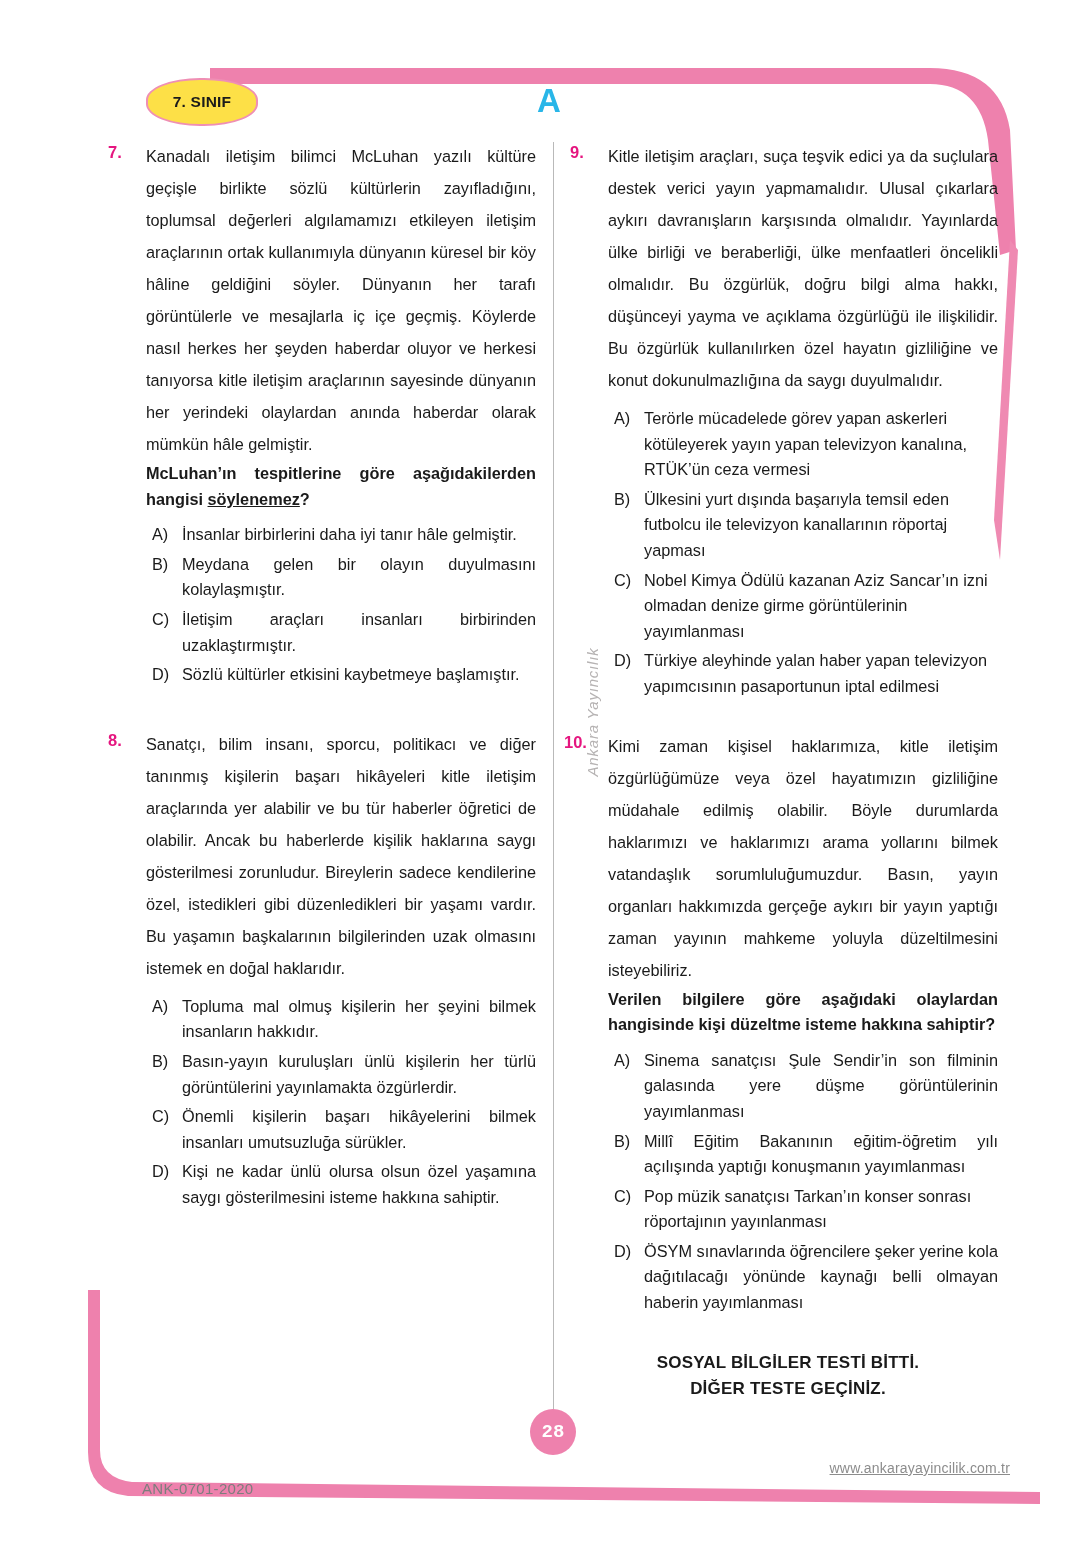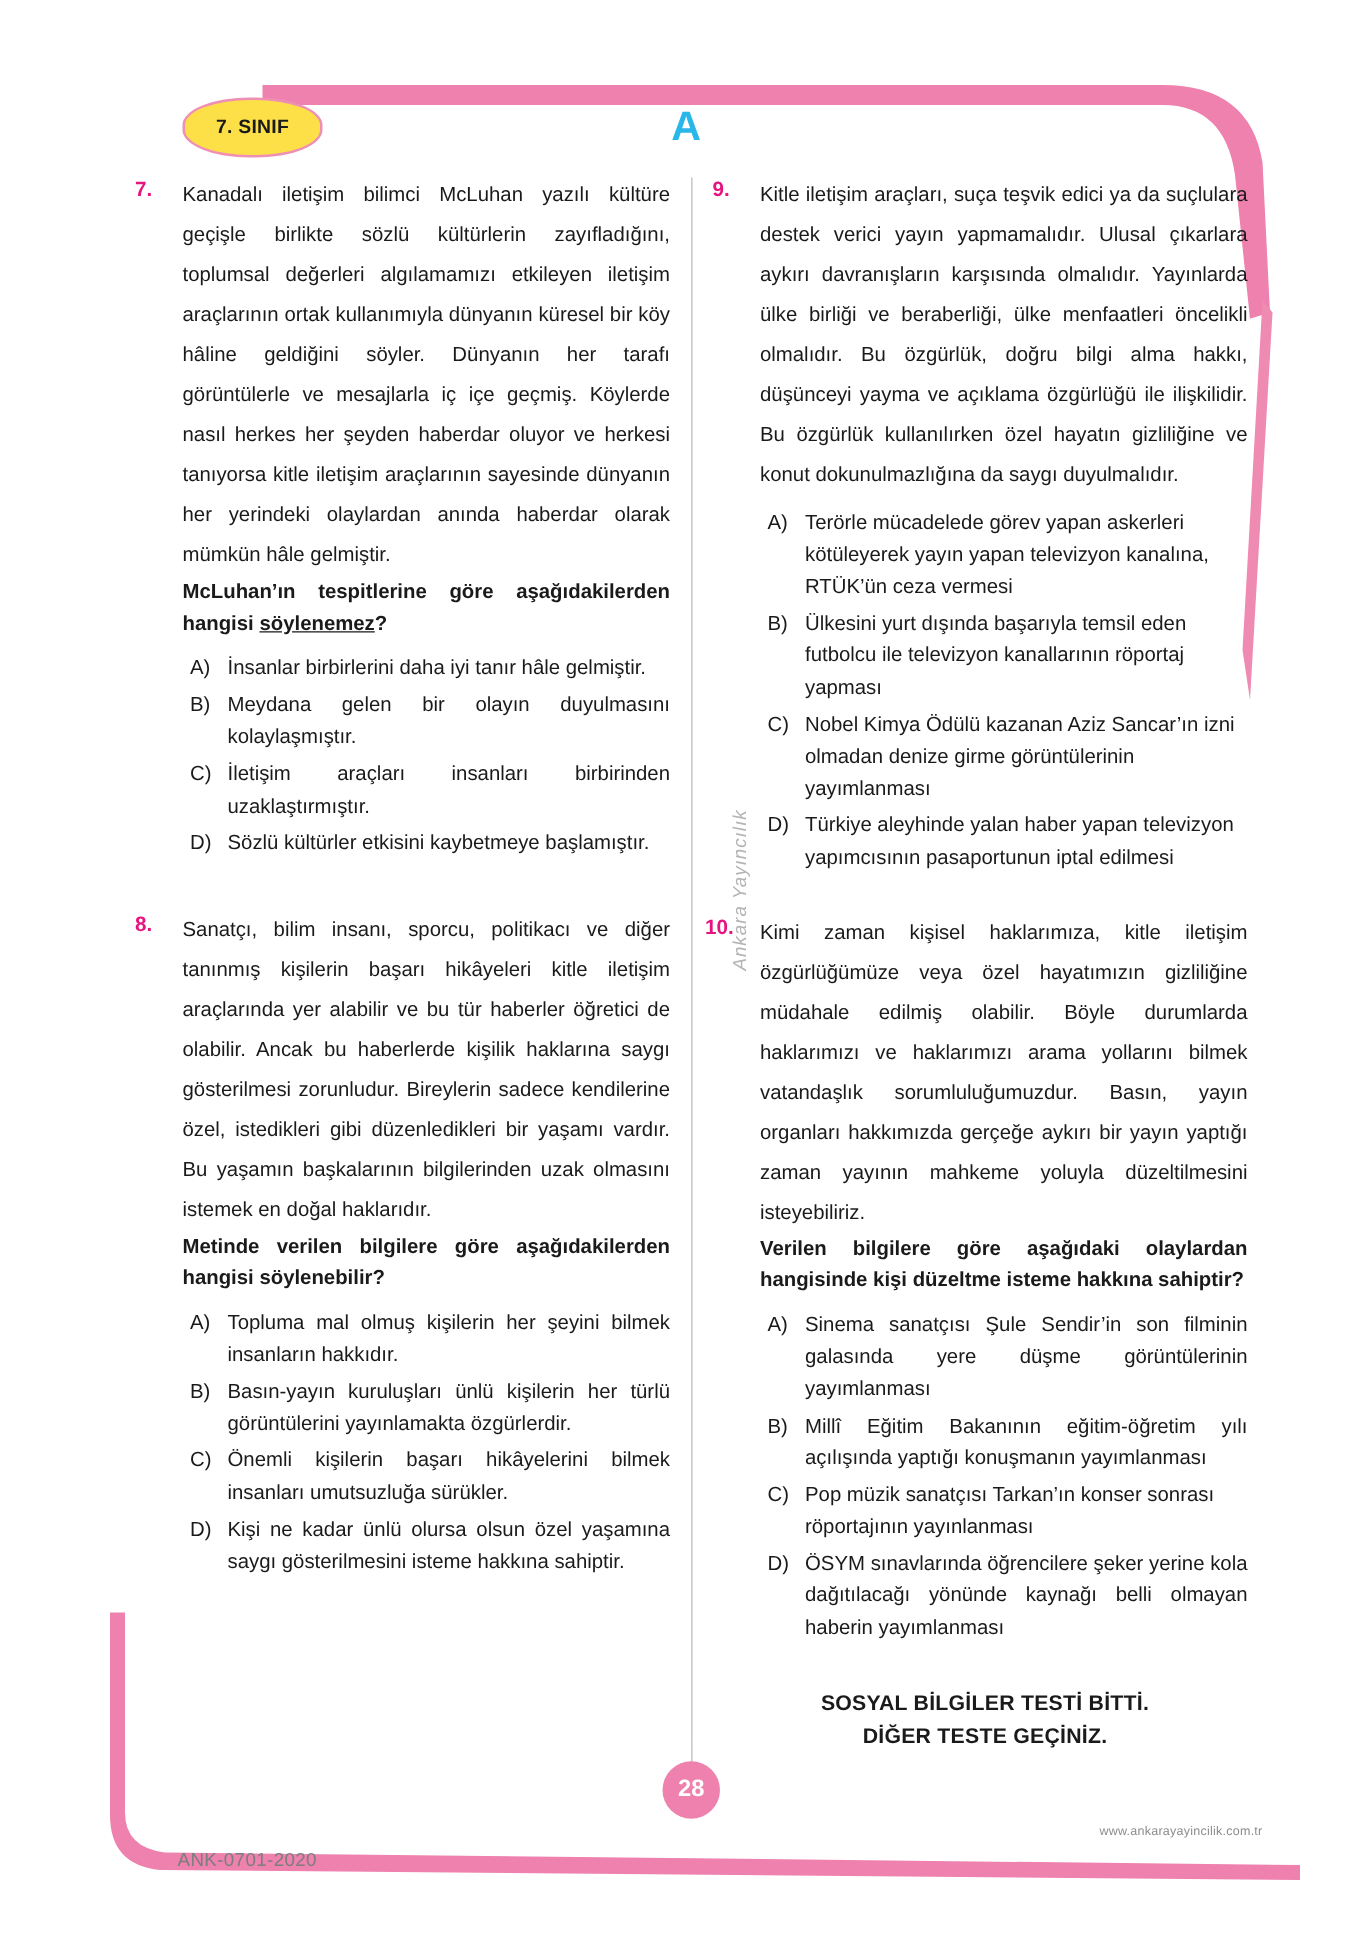--- a/index.html
+++ b/index.html
@@ -162,36 +162,38 @@
     position: absolute;
     left: 142px; top: 1432px;
     font-size: 15px;
     color: #7d7d7d;
     letter-spacing: .3px;
     margin-top: 48px;
   }
   .footer-site {
     position: absolute;
     right: 70px; top: 1460px;
-    font-size: 10px;
+    font-size: 14px;
     color: #8c8c8c;
     letter-spacing: .2px;
+    text-decoration: underline;
   }
   .page-circle {
     position: absolute;
     left: 530px; top: 1409px;
     width: 46px; height: 46px;
     border-radius: 50%;
     background: #ee81ad;
     color: #ffffff;
     font-size: 19px;
     font-weight: bold;
     display: flex;
     align-items: center;
     justify-content: center;
+    font-family: Liberation Mono, monospace;
   }
   .page-tick {
     position: absolute;
     left: 553px; top: 1390px;
     width: 1px; height: 20px;
     background: #b9b9b9;
   }
 </style>
 </head>
 <body>
@@ -260,21 +262,20 @@
           </div>
         </div>
       </div>
     </div>
 
     <div class="question" style="margin-top:36px">
       <div class="q-head">
         <div class="q-num">8.</div>
         <div class="q-body">
           <p class="passage">Sanatçı, bilim insanı, sporcu, politikacı ve diğer tanınmış kişilerin başarı hikâyeleri kitle iletişim araçlarında yer alabilir ve bu tür haberler öğretici de olabilir. Ancak bu haberlerde kişilik haklarına saygı gösterilmesi zorunludur. Bireylerin sadece kendilerine özel, istedikleri gibi düzenledikleri bir yaşamı vardır. Bu yaşamın başkalarının bilgilerinden uzak olmasını istemek en doğal haklarıdır.</p>
-          <p class="stem"><span>Metinde verilen bilgilere göre aşağıdakilerden hangisi söylenebilir?</span><span class="u"></span><span></span></p>
           <div class="options indent">
             <div class="option">
               <span class="opt-letter">A)</span>
               <span class="opt-text">Topluma mal olmuş kişilerin her şeyini bilmek insanların hakkıdır.</span>
             </div>
             <div class="option">
               <span class="opt-letter">B)</span>
               <span class="opt-text">Basın-yayın kuruluşları ünlü kişilerin her türlü görüntülerini yayınlamakta özgürlerdir.</span>
             </div>
             <div class="option">

